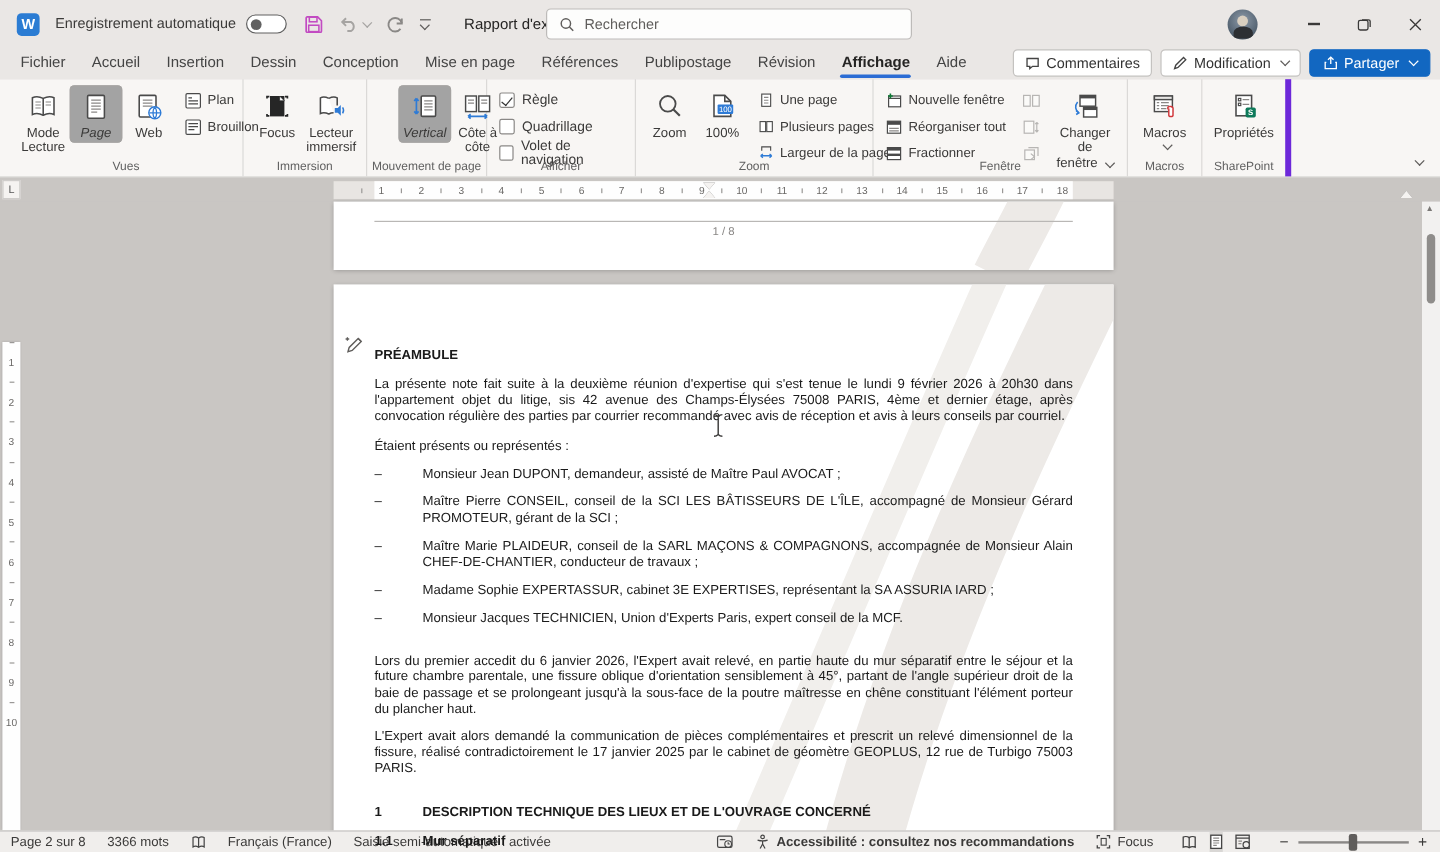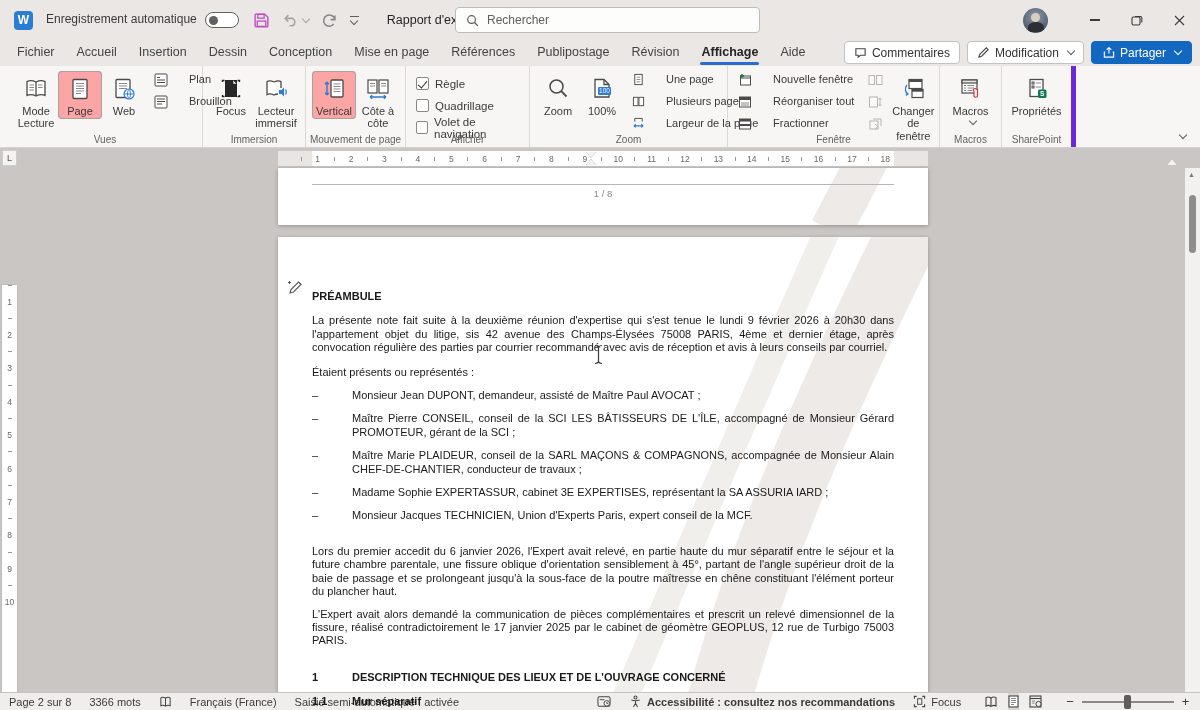--- a/index.html
+++ b/index.html
@@ -34,22 +34,22 @@
   .pill-btn { height:23px; background:#fff; border:1px solid #c4c2c0; border-radius:4px; display:flex; align-items:center; gap:5px; padding:0 9px; font-size:12px; color:#333; }
   .share-btn { height:23px; background:#1267c1; border:1px solid #1267c1; border-radius:4px; display:flex; align-items:center; gap:5px; padding:0 10px; font-size:12px; color:#fff; }
   .share-btn .chev { border-color:#fff; }
 
   
   .ribbon { position:absolute; top:66px; left:0; right:0; height:82px; background:#f8f6f4; border-bottom:1px solid #d4d2d0; }
   .rgroups { display:flex; height:100%; padding-left:8px; }
   .rgroup { position:relative; padding:5px 6px 16px; border-right:1px solid #ddlbd9; border-right:1px solid #dbd9d7; display:flex; align-items:flex-start; }
   .glabel { position:absolute; bottom:2px; left:0; right:0; text-align:center; font-size:10px; color:#616161; white-space:nowrap;margin-top:16px; }
   .rbtn-lg { display:flex; flex-direction:column; align-items:center; gap:3px; padding:5px 5px 2px; border-radius:4px; font-size:11px; line-height:1.12; color:#3b3a39; text-align:center; min-width:44px; }
-  .rbtn-lg.selected { background:#fca5a5; box-shadow:inset 0 0 0 1px #a5a3a1; }
-  .rbtn-sm { display:flex; align-items:flex-start; gap:21px; font-size:11px; color:#3b3a39; height:21px; padding:0 4px; white-space:nowrap; }
+  .rbtn-lg.selected { background:#a3a3a3; box-shadow:inset 0 0 0 1px #a5a3a1;font-style:italic; }
+  .rbtn-sm { display:flex; align-items:center; gap:5px; font-size:11px; color:#3b3a39; height:21px; padding:0 4px; white-space:nowrap; }
   .smcol { display:flex; flex-direction:column; justify-content:flex-start; gap:1px; padding-top:2px; }
   .chkrow { display:flex; align-items:center; gap:6px; font-size:11.5px; height:21px; }
   .chkbox { width:13px; height:13px; border:1px solid #8a8886; border-radius:2px; background:#fff; position:relative; }
   .chkrow.checked .chkbox::after { content:""; position:absolute; left:3px; top:0.5px; width:4px; height:8px; border-right:1.6px solid #333; border-bottom:1.6px solid #333; transform:rotate(40deg); }
   .ribbon-collapse { position:absolute; right:14px; bottom:5px; }
   .dis { opacity:.45; }
 
   
   .ruler-row { position:absolute; top:148px; left:0; right:0; height:20px; background:#c9c6c3; }
   .corner-box { position:absolute; left:2px; top:2px; width:15px; height:16px; background:#f5f3f1; border:1px solid #cfcdcb; display:flex; align-items:center; justify-content:center; font-size:9px; color:#555; }
@@ -291,21 +291,21 @@
               <path d="M11 6 C13.5 4.8 16.5 4.8 18 5.6 V12" fill="none" stroke="#4a4a4a" stroke-width="1.3"></path>
               <path d="M16 14 H18.5 L21 11.5 V20.5 L18.5 18 H16 Z" fill="#2e7bd6"></path>
               <path d="M22.5 13.5 C23.5 15 23.5 17 22.5 18.5" fill="none" stroke="#2e7bd6" stroke-width="1.2"></path>
             </svg>
           <span>Lecteur immersif</span>
         </div>
         <div class="glabel">Immersion</div>
       </div>
 
       <div class="rgroup" style="width:100px;">
-        <div class="rbtn-lg selected" style="width:48px;">
+        <div class="rbtn-lg selected" style="width:48px;margin-left:20px;">
           <svg width="26" height="26" viewBox="0 0 26 26">
               <rect x="10" y="4" width="12" height="17" rx="1" fill="#fff" stroke="#4a4a4a" stroke-width="1.3"></rect>
               <path d="M12.5 8 H19.5 M12.5 10.5 H19.5 M12.5 13 H19.5 M12.5 15.5 H19.5" stroke="#8a8886" stroke-width="1"></path>
               <path d="M6 6 V19 M6 6 L4.2 8.2 M6 6 L7.8 8.2 M6 19 L4.2 16.8 M6 19 L7.8 16.8" fill="none" stroke="#2e7bd6" stroke-width="1.4"></path>
             </svg>
           <span>Vertical</span>
         </div>
         <div class="rbtn-lg" style="width:44px;">
           <svg width="26" height="26" viewBox="0 0 26 26">
               <rect x="3" y="4" width="9" height="13" fill="#fff" stroke="#4a4a4a" stroke-width="1.2"></rect>

